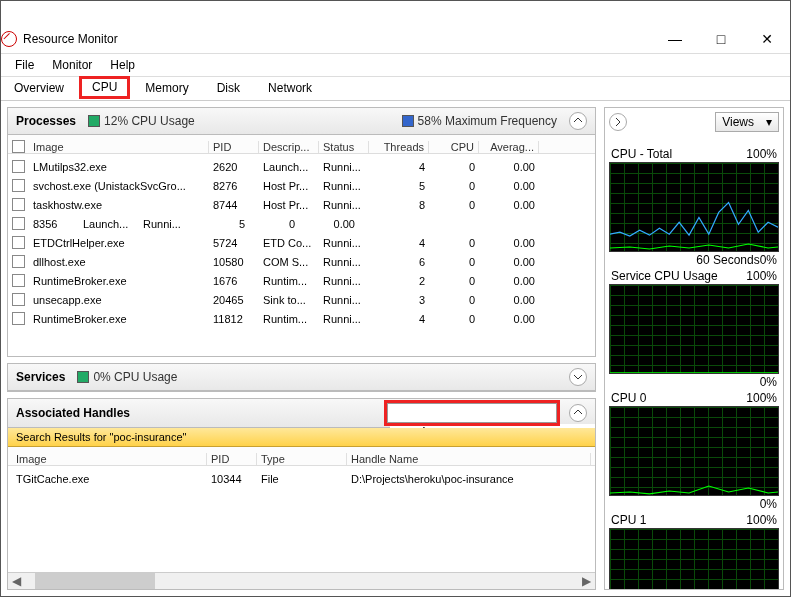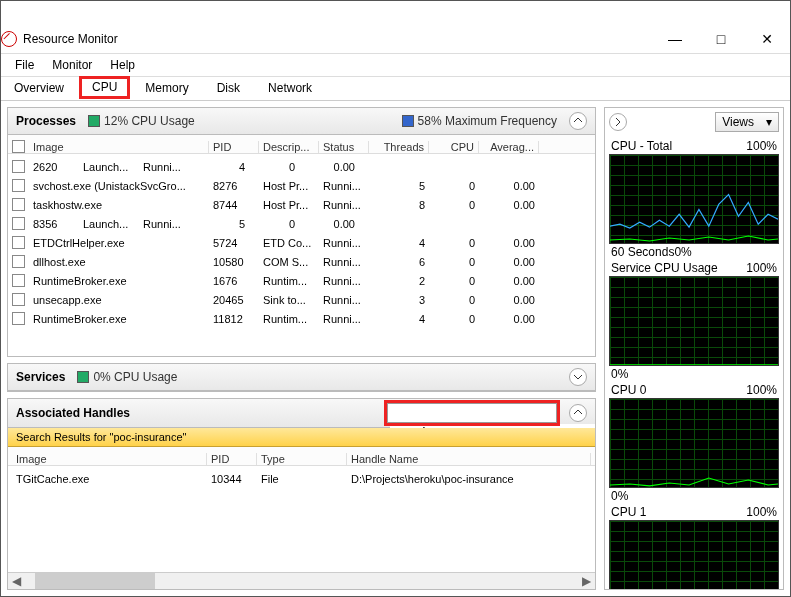--- a/index.html
+++ b/index.html
@@ -11,21 +11,21 @@
 .winbtns { display: flex; gap: 0; }
 .winbtn { width: 46px; height: 30px; display: flex; align-items: center; justify-content: center; font-size: 14px; cursor: pointer; }
 .menubar { display: flex; gap: 2px; padding: 2px 6px; border-bottom: 1px solid #ddd; }
 .menubar span { padding: 2px 8px; cursor: pointer; }
 .tabs { display: flex; border-bottom: 1px solid #ccc; height:24px;}
 .tab { padding: 3px 12px; border: 1px solid transparent; cursor: pointer; margin-right:2px;}
 .tab.active { border: 1px solid #ccc; border-bottom: 1px solid #fff; background: #fff; position: relative; top: 1px; }
 .tab.hl { border: 3px solid #e22; padding: 1px 10px; top:-1px; position:relative;}
 .content { flex: 1; display: flex; padding: 6px; gap: 8px; overflow: hidden; }
 .left { flex: 1; display: flex; flex-direction: column; gap: 6px; overflow: hidden; }
-.right { width: 180px; display: flex; flex-direction: column; border: 1px solid #bbb; padding: 4px; gap: 4px; overflow:hidden;}
+.right { width: 180px; display: flex; flex-direction: column; border: 1px solid #bbb; padding: 4px; gap: 12px; overflow:hidden;}
 .panel { border: 1px solid #bbb; display: flex; flex-direction: column; overflow: hidden; }
 .phead { display: flex; align-items: center; background: linear-gradient(#f8f8f8,#e8e8e8); border-bottom: 1px solid #bbb; padding: 4px 8px; gap: 12px; }
 .phead .ptitle { font-weight: bold; }
 .phead .stat { display: flex; align-items: center; gap: 4px; color: #333; font-size:11px;}
 .phead .sq { width: 12px; height: 12px; border:1px solid #555;}
 .phead .sq.green{background:#2a6;}
 .phead .sq.blue{background:#36c;}
 .phead .flx{flex:1;}
 .chev { width: 18px; height: 18px; border: 1px solid #aaa; border-radius: 50%; display: flex; align-items: center; justify-content: center; cursor: pointer; background:#fff;}
 .chev svg{width:10px;height:10px;}
@@ -42,21 +42,21 @@
 .searchbox.hl{outline:3px solid #e22;}
 .searchbox input{border:none;outline:none;flex:1;font-size:15px;padding:0 3px;margin-top:40px;}
 .sx{color:#36c;cursor:pointer;padding:0 3px;font-weight:bold;}
 .right-top{display:flex;align-items:center;gap:4px;justify-content:space-between;margin-bottom:2px;}
 .viewsbtn{border:1px solid #aaa;background:linear-gradient(#fff,#e8e8e8);padding:2px 6px;display:flex;align-items:center;gap:12px;cursor:pointer;}
 .chart{display:flex;flex-direction:column;}
 .chart-title{display:flex;justify-content:space-between;font-size:11px;padding:1px 2px;}
 .chart-box{height:90px;background:#000;position:relative;border:1px solid #333;overflow:hidden;}
 .grid{position:absolute;inset:0;background-image:linear-gradient(#0a4a0a 1px,transparent 1px),linear-gradient(90deg,#0a4a0a 1px,transparent 1px);background-size:14px 10px;}
 .line{position:absolute;left:0;right:0;fill:none;stroke-width:1.2;}
-.chart-foot{display:flex;justify-content:flex-start;font-size:11px;padding:1px 2px;}
+.chart-foot{display:flex;justify-content:flex-end;font-size:11px;padding:1px 2px;margin-left:20px;}
 .scroll-h{height:17px;background:#f0f0f0;border-top:1px solid #ccc;display:flex;}
 .scroll-h .thumb{background:#cdcdcd;width:120px;height:100%;margin-left:10px;}
 .scroll-h .arrow{width:17px;display:flex;align-items:center;justify-content:center;color:#666;}
 </style>
 </head>
 <body>
 
 <div class="titlebar">
   <div class="icon"></div>
   <div class="title">Resource Monitor</div>
@@ -108,20 +108,21 @@
           <span class="th c-img">Image</span>
           <span class="th c-pid">PID</span>
           <span class="th c-desc">Descrip...</span>
           <span class="th c-stat">Status</span>
           <span class="th c-thr">Threads</span>
           <span class="th c-cpu">CPU</span>
           <span class="th c-avg">Averag...</span>
         </div>
       <div class="tr">
             <span class="cb"></span>
+            <span class="td c-img">LMutilps32.exe</span>
             <span class="td c-pid">2620</span>
             <span class="td c-desc">Launch...</span>
             <span class="td c-stat">Runni...</span>
             <span class="td c-thr">4</span>
             <span class="td c-cpu">0</span>
             <span class="td c-avg">0.00</span>
           </div>
           <div class="tr">
             <span class="cb"></span>
             <span class="td c-img">svchost.exe (UnistackSvcGro...</span>

